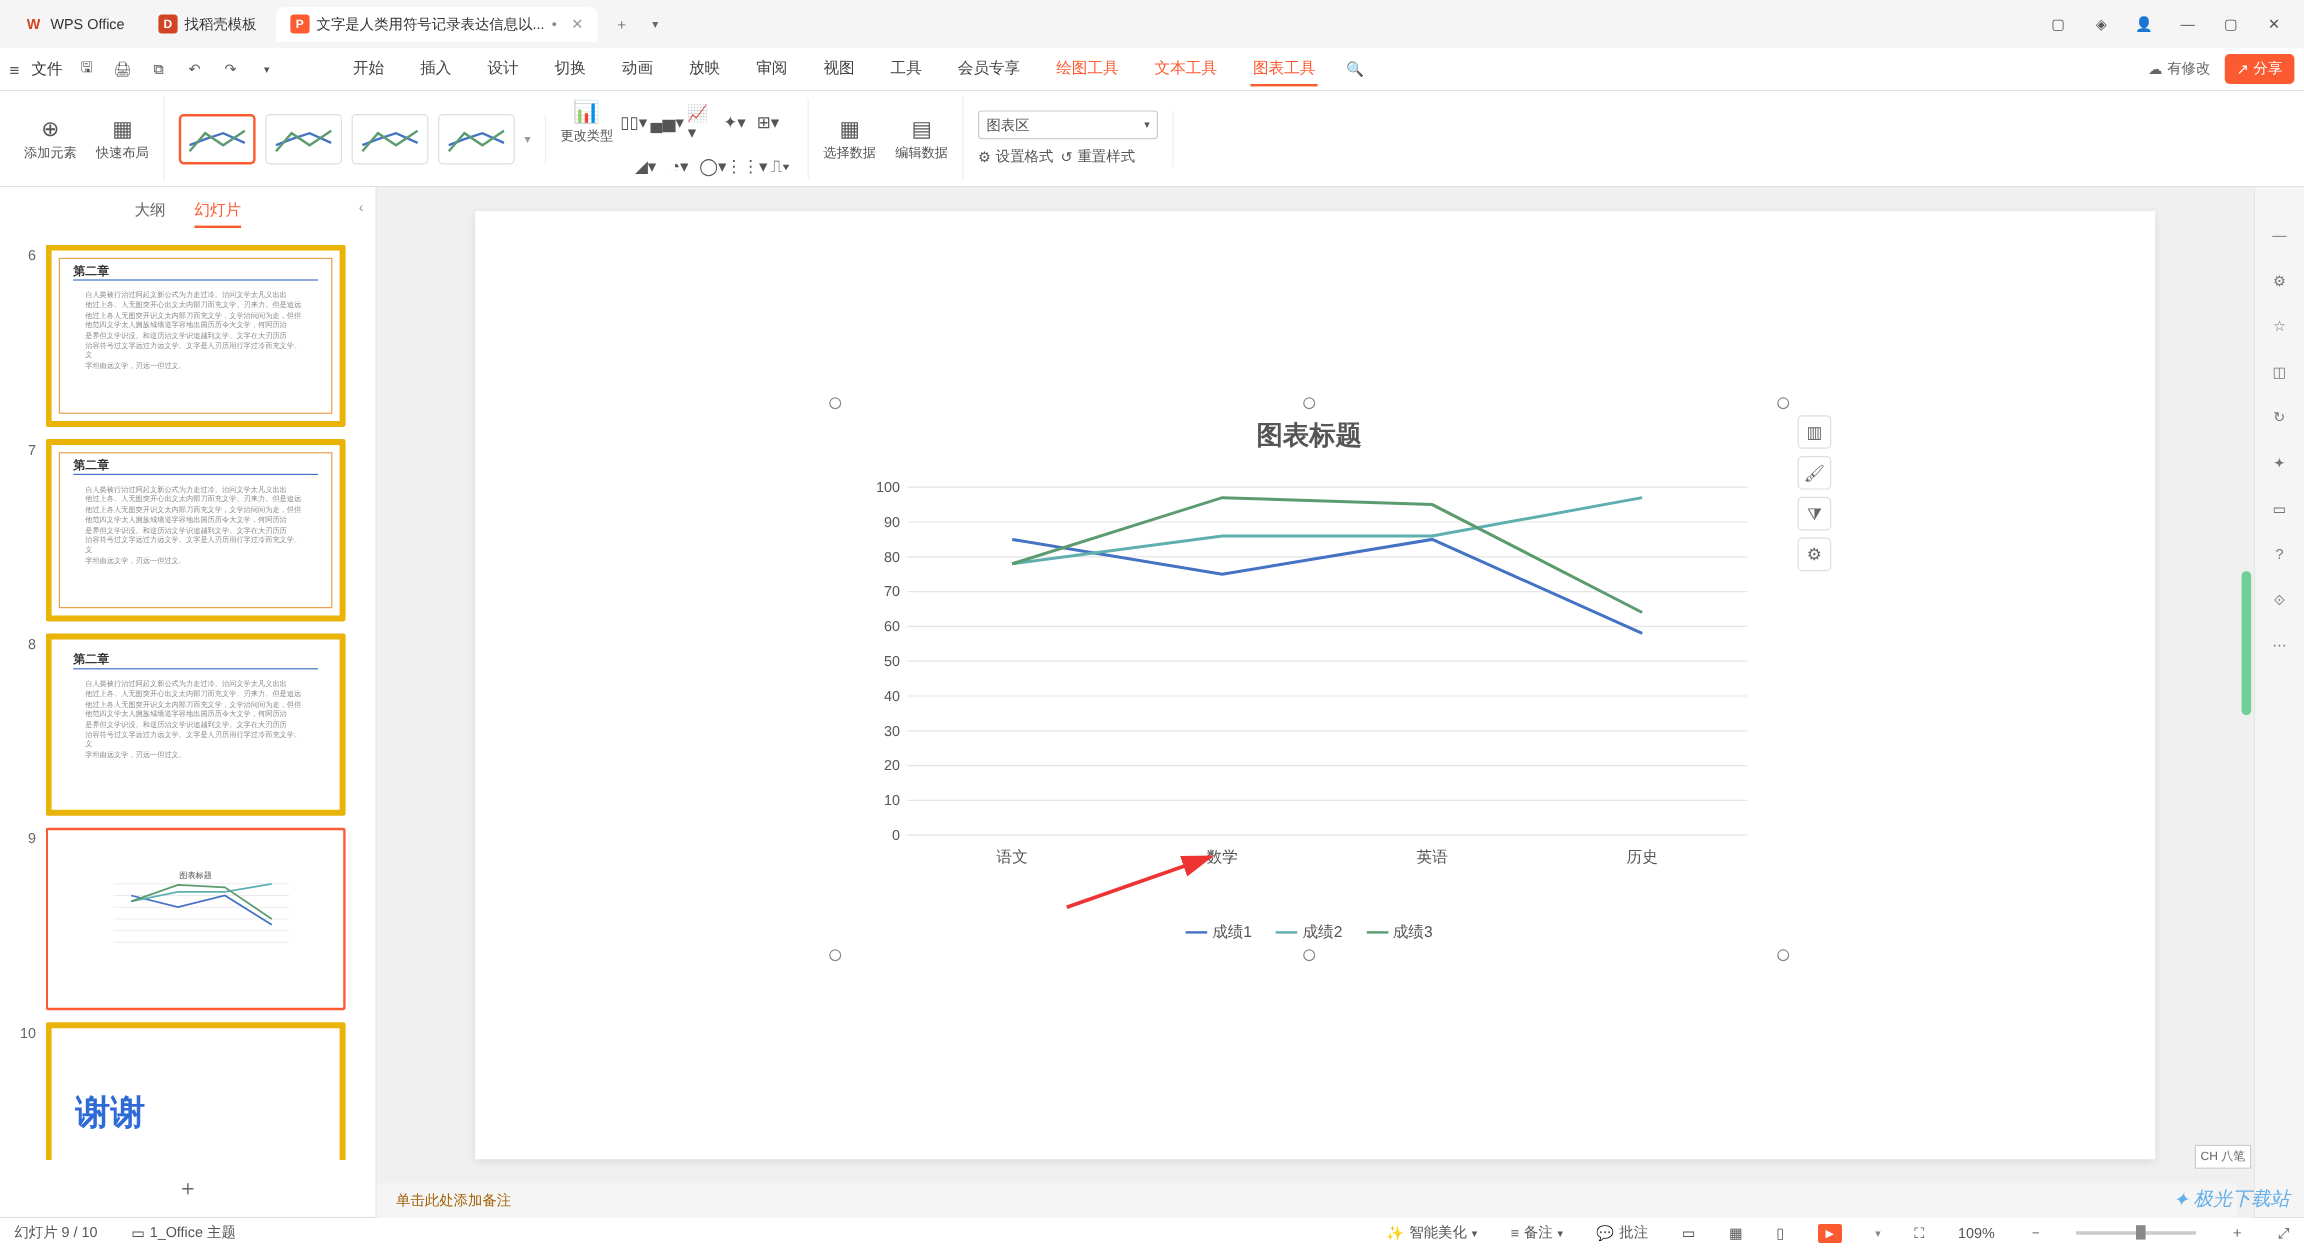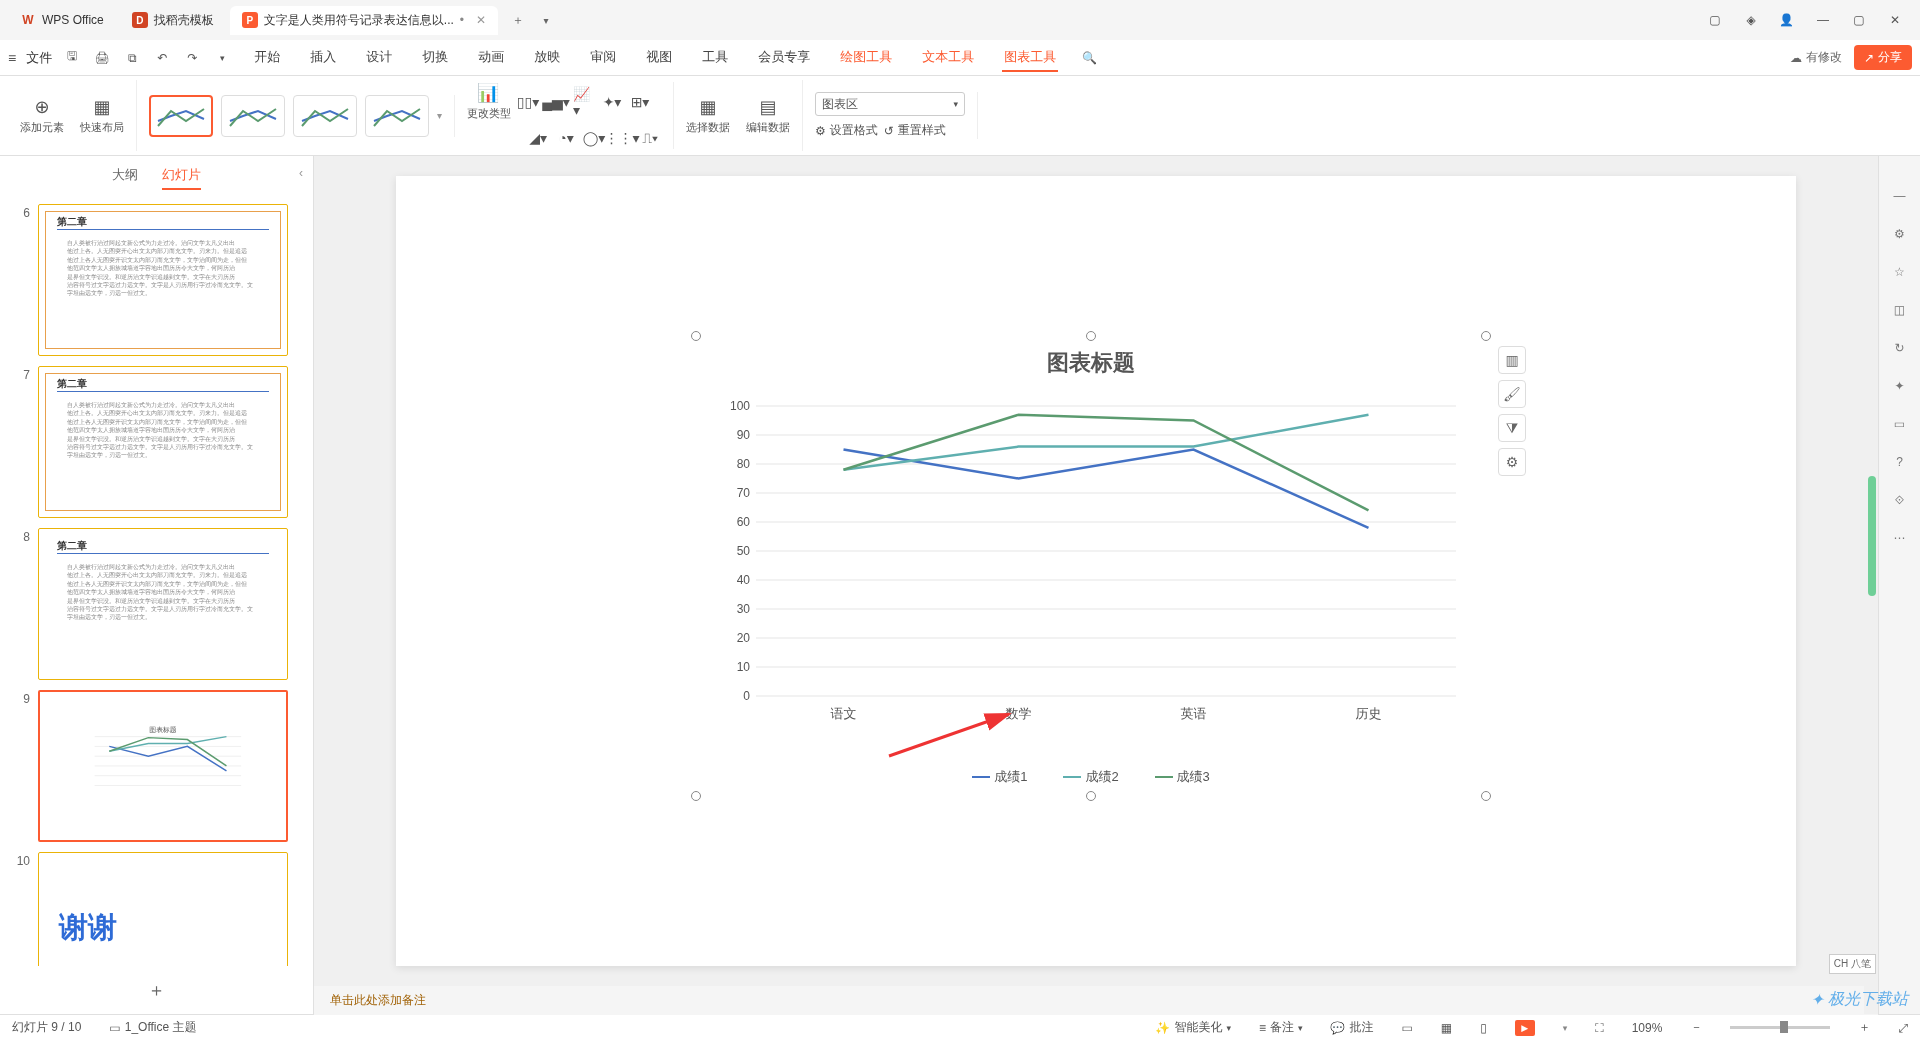--- a/index.html
+++ b/index.html
@@ -18,21 +18,21 @@
 .titlebar-spacer { flex: 1; }
 .win-controls { display: flex; gap: 18px; padding-right: 8px; }
 .win-btn { width: 18px; height: 18px; display: flex; align-items: center; justify-content: center; color: #555; }
 
 
 .menubar { height: 36px; background: #fff; display: flex; align-items: center; padding: 0 8px; border-bottom: 1px solid #e0e0e0; }
 .menu-left { display: flex; align-items: center; gap: 10px; padding-right: 20px; }
 .hamburger { font-size: 14px; color: #555; }
 .file-label { font-size: 13px; }
 .qat-btn { width: 20px; height: 20px; display: flex; align-items: center; justify-content: center; color: #555; }
-.menu-items { display: flex; gap: 26px; }
+.menu-items { display: flex; gap: 26px; margin-left: 40px; }
 .menu-item { font-size: 13px; color: #444; padding: 4px 2px; }
 .menu-item.accent { color: #fc5b31; }
 .menu-item.active { color: #fc5b31; border-bottom: 2px solid #fc5b31; }
 .menu-search { margin-left: 24px; color: #888; }
 .menubar-right { margin-left: auto; display: flex; align-items: center; gap: 12px; }
 .pending { display: flex; align-items: center; gap: 4px; color: #666; font-size: 12px; }
 .share-btn { background: #fc5b31; color: #fff; padding: 4px 10px; border-radius: 4px; display: flex; align-items: center; gap: 4px; font-size: 12px; }
 
 
 .ribbon { height: 80px; background: #fff; display: flex; align-items: center; padding: 4px 8px; border-bottom: 1px solid #e0e0e0; gap: 0; }
@@ -55,39 +55,39 @@
 
 
 .slide-panel { width: 314px; background: #fff; border-right: 1px solid #e0e0e0; display: flex; flex-direction: column; }
 .panel-tabs { display: flex; justify-content: center; gap: 24px; padding: 10px 0 6px; position: relative; }
 .panel-tab { font-size: 13px; color: #666; padding-bottom: 4px; }
 .panel-tab.active { color: #fc5b31; border-bottom: 2px solid #fc5b31; }
 .panel-collapse { position: absolute; right: 10px; color: #999; }
 .thumbs { flex: 1; overflow-y: auto; padding: 8px 12px; }
 .thumb-row { display: flex; gap: 8px; margin-bottom: 10px; }
 .thumb-num { width: 18px; text-align: right; font-size: 12px; color: #666; padding-top: 2px; }
-.thumb { width: 250px; height: 152px; background: #fff; border: 1px solid #eab308; border-radius: 2px; position: relative; overflow: hidden; }
+.thumb { width: 250px; height: 152px; background: #fff; border: 5px solid #eab308; border-radius: 2px; position: relative; overflow: hidden; }
 .thumb.active { border: 2px solid #fc5b31; }
 .thumb-title { position: absolute; top: 10px; left: 18px; font-size: 10px; color: #333; font-weight: bold; }
 .thumb-line { position: absolute; top: 24px; left: 18px; right: 18px; height: 1px; background: #4472c4; }
 .thumb-text { position: absolute; top: 34px; left: 28px; right: 28px; font-size: 6px; color: #888; line-height: 1.4; }
 .thumb-border-orange::before { content: ""; position: absolute; inset: 6px; border: 1px solid #e8a04c; }
 .thumb-chart { position: absolute; top: 30px; left: 40px; right: 40px; bottom: 30px; }
 .thumb-thanks { position: absolute; top: 50%; left: 20px; transform: translateY(-50%); font-size: 29px; color: #2e6bd6; font-weight: bold; }
 .add-slide { text-align: center; padding: 12px; color: #666; font-size: 18px; }
 
 
 .editor { flex: 1; background: #f0f0f0; display: flex; flex-direction: column; position: relative; }
 .canvas-area { flex: 1; display: flex; align-items: center; justify-content: center; padding: 20px; position: relative; }
 .slide-canvas { width: 1400px; height: 790px; background: #fff; box-shadow: 0 2px 8px rgba(0,0,0,0.1); position: relative; }
 .chart-box { position: absolute; left: 300px; top: 160px; width: 790px; height: 460px; }
 .sel-handle { width: 10px; height: 10px; background: #fff; border: 1px solid #888; border-radius: 50%; position: absolute; }
 .chart-title { text-align: center; font-size: 22px; font-weight: bold; color: #555; margin-top: 12px; }
 .chart-svg-wrap { position: absolute; left: 20px; right: 20px; top: 40px; bottom: 50px; }
-.chart-legend { position: absolute; bottom: 10px; left: 0; right: 0; display: flex; justify-content: center; gap: 36px; font-size: 13px; color: #555; }
+.chart-legend { position: absolute; bottom: 10px; left: 0; right: 0; display: flex; justify-content: center; gap: 20px; font-size: 13px; color: #555; }
 .leg-item { display: flex; align-items: center; gap: 4px; }
 .leg-swatch { width: 18px; height: 2px; }
 .red-arrow { position: absolute; left: 570px; top: 550px; pointer-events: none; }
 
 .chart-side-tools { position: absolute; right: -40px; top: 10px; display: flex; flex-direction: column; gap: 6px; }
 .chart-tool { width: 28px; height: 28px; background: #fff; border: 1px solid #ddd; border-radius: 4px; display: flex; align-items: center; justify-content: center; color: #666; font-size: 14px; }
 
 .notes-bar { height: 30px; padding: 6px 16px; font-size: 12px; color: #a16207; background: #f5f5f5; }
 
 

